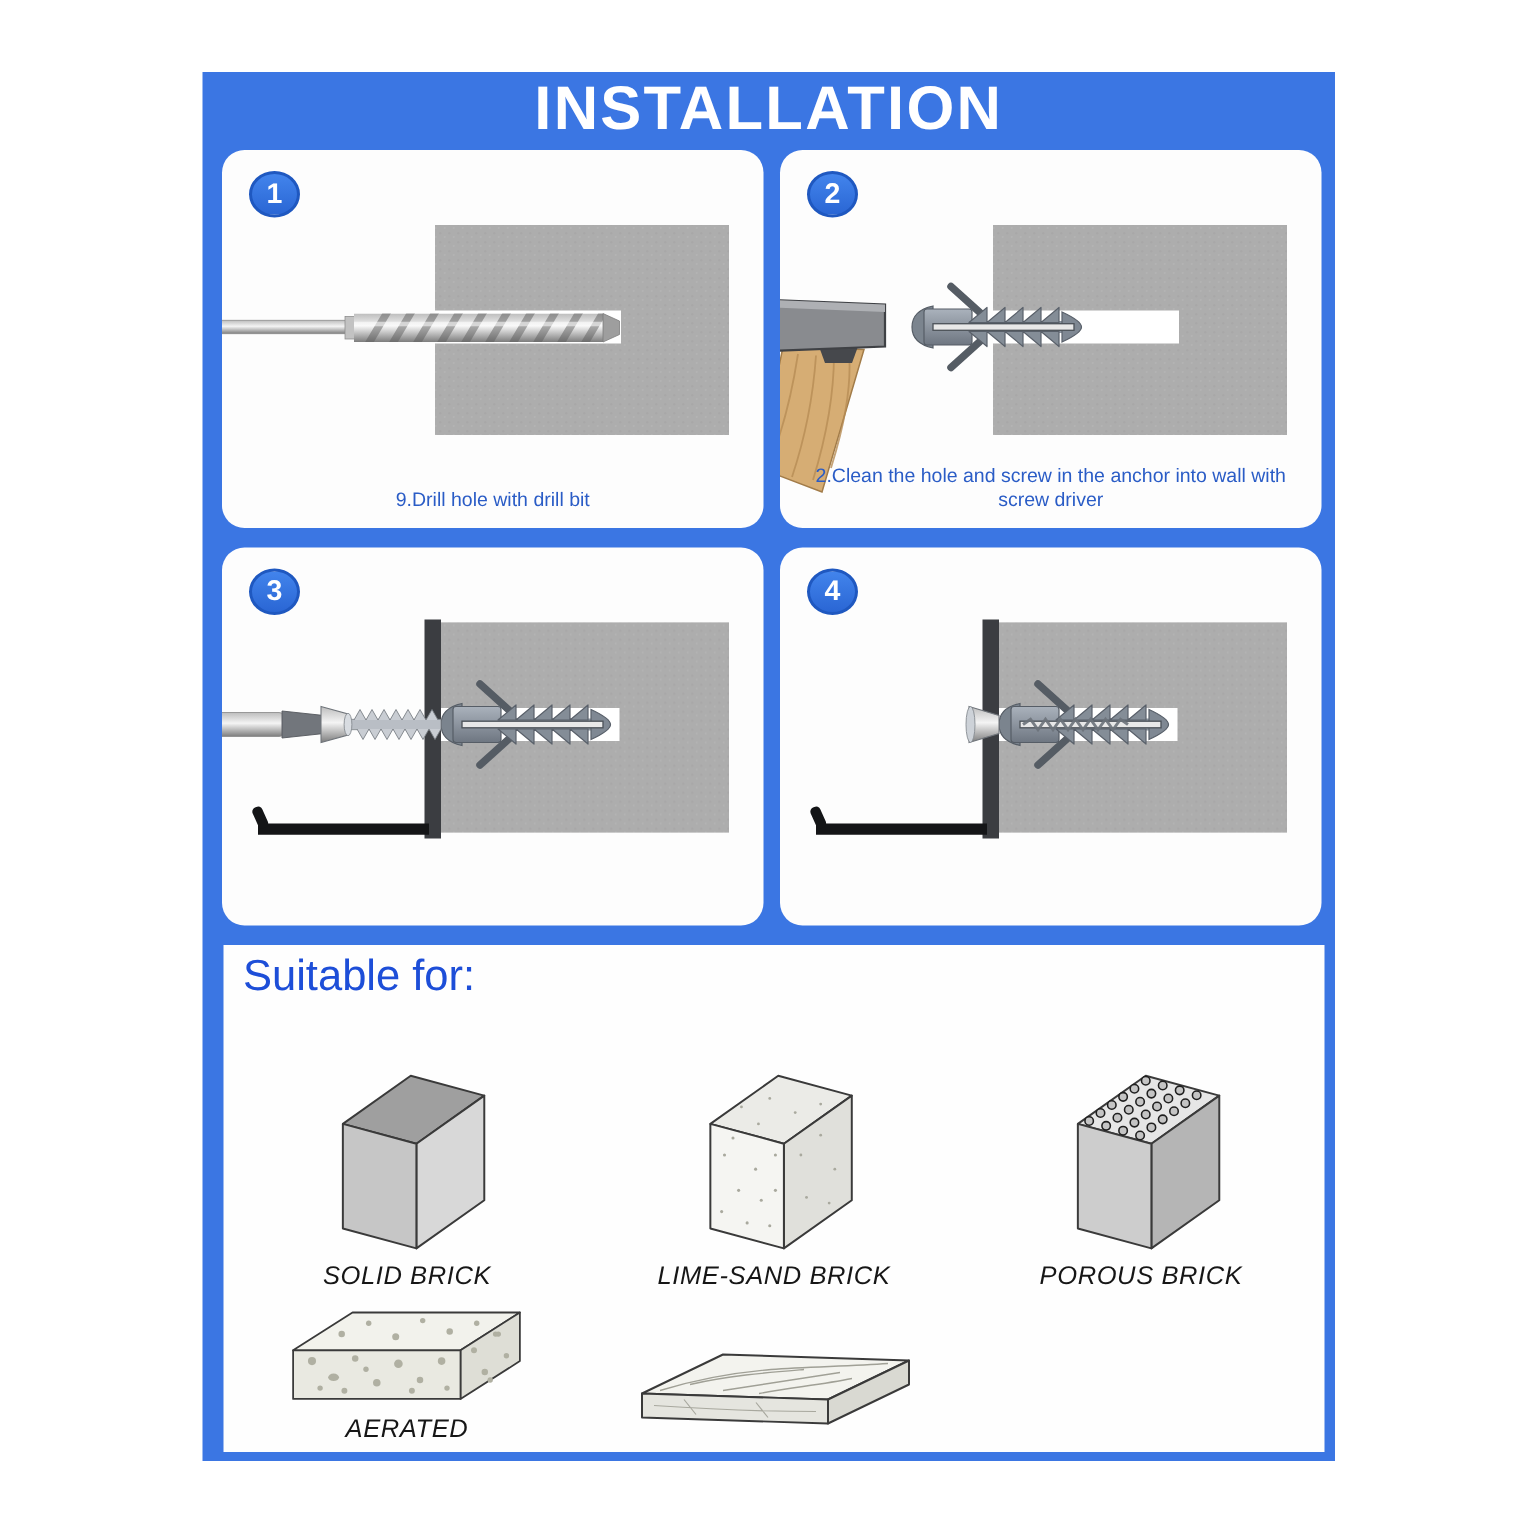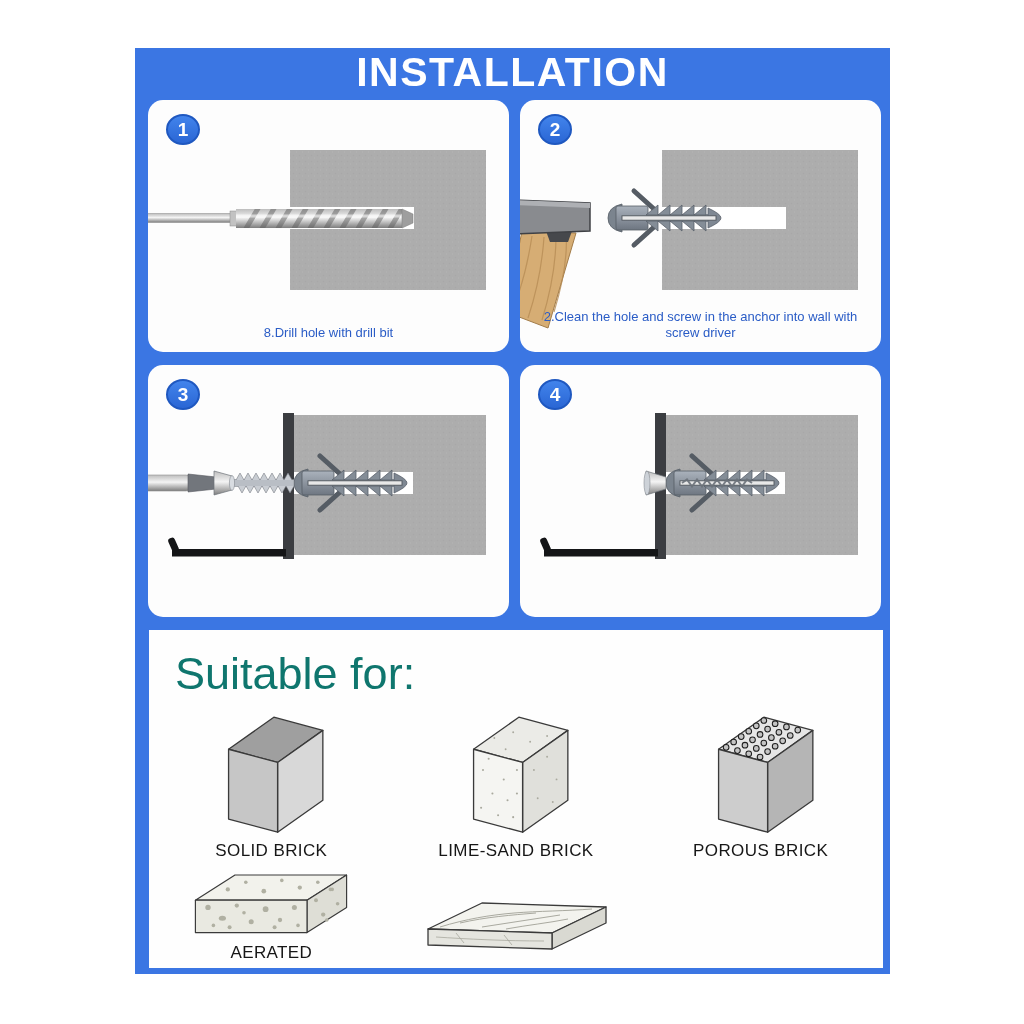--- a/index.html
+++ b/index.html
@@ -13,24 +13,24 @@
   .panel{position:relative;background:#fdfdfd;border-radius:15px;overflow:hidden;}
   .illus{position:absolute;left:0;top:0;width:361px;height:252px;}
   .badge{position:absolute;left:18px;top:14px;width:34px;height:31px;border-radius:50%;
          background:linear-gradient(180deg,#4284ec 0%,#2a66d4 100%);
          border:2px solid #1f58c0;box-sizing:border-box;
          color:#ffffff;font-weight:bold;font-size:19px;
          display:flex;align-items:center;justify-content:center;}
   .caption{position:absolute;bottom:12px;left:0;right:0;margin:0 auto;max-width:330px;
            text-align:center;color:#2a5cc6;font-size:13px;line-height:1.18;}
   .suitable{position:absolute;left:14px;top:582px;width:734px;height:338px;background:#fefefe;}
-  .suitable-heading{position:absolute;top:2px;left:10px;margin:16px;
-                    font-size:45px;font-weight:400;color:#0f766e;}
+  .suitable-heading{position:absolute;top:2px;left:10px;margin:3px;
+                    font-size:29px;font-weight:400;color:#1d4ed8;}
   .materials{position:absolute;left:0;top:70px;width:100%;height:268px;
-             display:grid;grid-template-columns:1fr 1fr 1fr;grid-template-rows:166px 102px;}
+             display:grid;grid-template-columns:1fr 1fr 1fr;grid-template-rows:166px 102px;font-style:italic;}
   .mat{display:flex;flex-direction:column;align-items:center;justify-content:flex-end;
        padding-bottom:5px;overflow:visible;}
   .mat-label{font-size:17px;color:#161616;letter-spacing:0.4px;white-space:nowrap;margin-top:5px;}
 </style>
 </head>
 <body>
 
 <svg width="0" height="0" style="position:absolute" aria-hidden="true">
   <defs>
     <linearGradient id="metalV" x1="0" y1="0" x2="0" y2="1">
@@ -90,21 +90,21 @@
           <rect x="82" y="111" width="8" height="15" fill="#c2c2c2" stroke="#8a8a8a" stroke-width="0.5"></rect>
           <g clip-path="url(#flu)">
             <rect x="88" y="109" width="166" height="19" fill="url(#metalV)"></rect>
             <path d="M96,132 L112,105 M112,132 L128,105 M128,132 L144,105 M144,132 L160,105 M160,132 L176,105 M176,132 L192,105 M192,132 L208,105 M208,132 L224,105 M224,132 L240,105 M240,132 L256,105" stroke="#5f5f5f" stroke-width="5" opacity="0.5"></path>
             <rect x="88" y="114.5" width="166" height="3" fill="#ffffff" opacity="0.55"></rect>
           </g>
           <polygon points="254,109 265,114 265,123 254,128" fill="#9e9e9e" stroke="#7a7a7a" stroke-width="0.5"></polygon>
         </g>
       </svg>
       <div class="badge">1</div>
-      <p class="caption">8.Drill hole with drill bit</p>
+      <p class="caption">9.Drill hole with drill bit</p>
     </section>
 
     <section class="panel">
       <svg class="illus" viewBox="0 0 361 252">
         <g>
           <rect x="142" y="50" width="196" height="140" fill="#adadad"></rect>
           <rect x="142" y="50" width="196" height="140" fill="url(#wallTex)" opacity="0.5"></rect>
           <rect x="142" y="107" width="124" height="22" fill="#ffffff"></rect>
         </g>
         <g>

